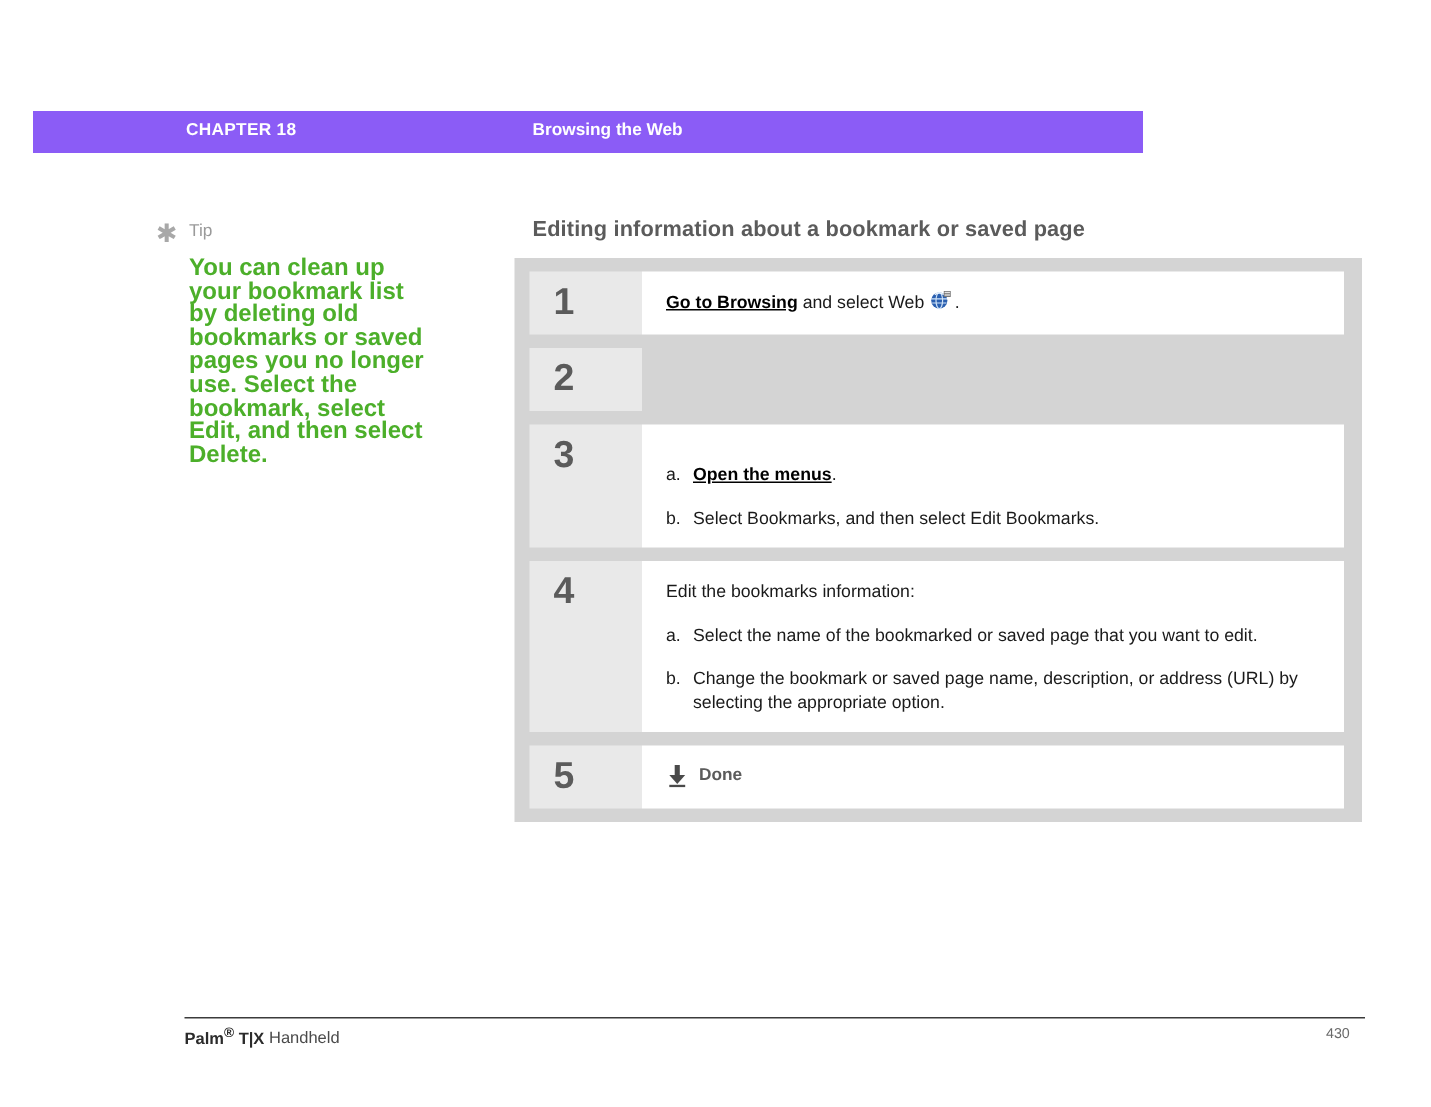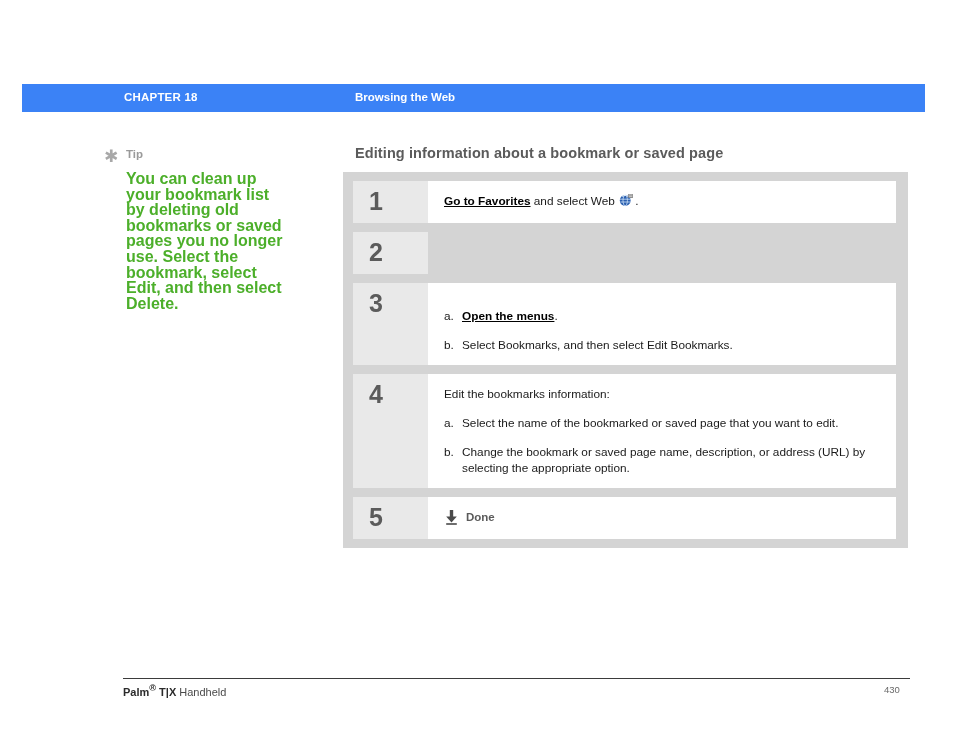--- a/index.html
+++ b/index.html
@@ -13,24 +13,24 @@
     font-family: "Liberation Sans", sans-serif;
     color: #000000;
     position: relative;
     overflow: hidden;
   }
 
   
   .header-bar {
     position: absolute;
     left: 22px;
-    top: 84px;
-    width: 903px;
+    top: 74px;
+    width: 740px;
     height: 28px;
-    background: #3b82f6;
+    background: #8b5cf6;
   }
   .header-chapter {
     position: absolute;
     left: 102px;
     top: 7px;
     font-size: 11.5px;
     font-weight: bold;
     color: #ffffff;
     letter-spacing: 0.2px;
   }
@@ -63,21 +63,21 @@
     color: #a8a8a8;
     font-size: 17px;
     line-height: 14px;
     font-family: "DejaVu Sans", sans-serif;
   }
   .tip-label {
     position: absolute;
     left: 22px;
     top: 0px;
     font-size: 11.5px;
-    font-weight: bold;
+    font-weight: normal;
     color: #9a9a9a;
   }
   .tip-body {
     margin-top: 3px;
     margin-left: 22px;
     font-size: 16px;
     line-height: 15.6px;
     color: #4caf2a;
     font-weight: bold;
   }
@@ -216,21 +216,21 @@
   <div class="tip-body">You can clean up your bookmark list by deleting old bookmarks or saved pages you no longer use. Select the bookmark, select Edit, and then select Delete.</div>
 </div>
 
 <div class="section-heading">Editing information about a bookmark or saved page</div>
 
 <div class="steps-wrap">
 
   <div class="step-row">
     <div class="step-num">1</div>
     <div class="step-content">
-      <p><span class="xref">Go to Favorites</span><span> and select Web </span><span class="icon-inline"><svg width="15" height="14" viewBox="0 0 15 14">
+      <p><span class="xref">Go to Browsing</span><span> and select Web </span><span class="icon-inline"><svg width="15" height="14" viewBox="0 0 15 14">
               <circle cx="6.2" cy="7.4" r="5.4" fill="#2a5fb0"></circle>
               <ellipse cx="6.2" cy="7.4" rx="2.2" ry="5.4" fill="none" stroke="#cfe3f7" stroke-width="0.8"></ellipse>
               <path d="M1 6.2 h10.4 M1.4 9 h9.6" stroke="#cfe3f7" stroke-width="0.8" fill="none"></path>
               <path d="M3.2 3.4 a5.4 5.4 0 0 1 6 0" stroke="#e8f2fc" stroke-width="1" fill="none"></path>
               <rect x="9.2" y="1" width="4.6" height="4" fill="#6f6f6f"></rect>
               <rect x="9.7" y="1.5" width="3.6" height="1" fill="#e2e2e2"></rect>
               <rect x="9.7" y="3" width="3.6" height="1.4" fill="#bfbfbf"></rect>
             </svg></span><span>.</span></p>
     </div>
   </div>

